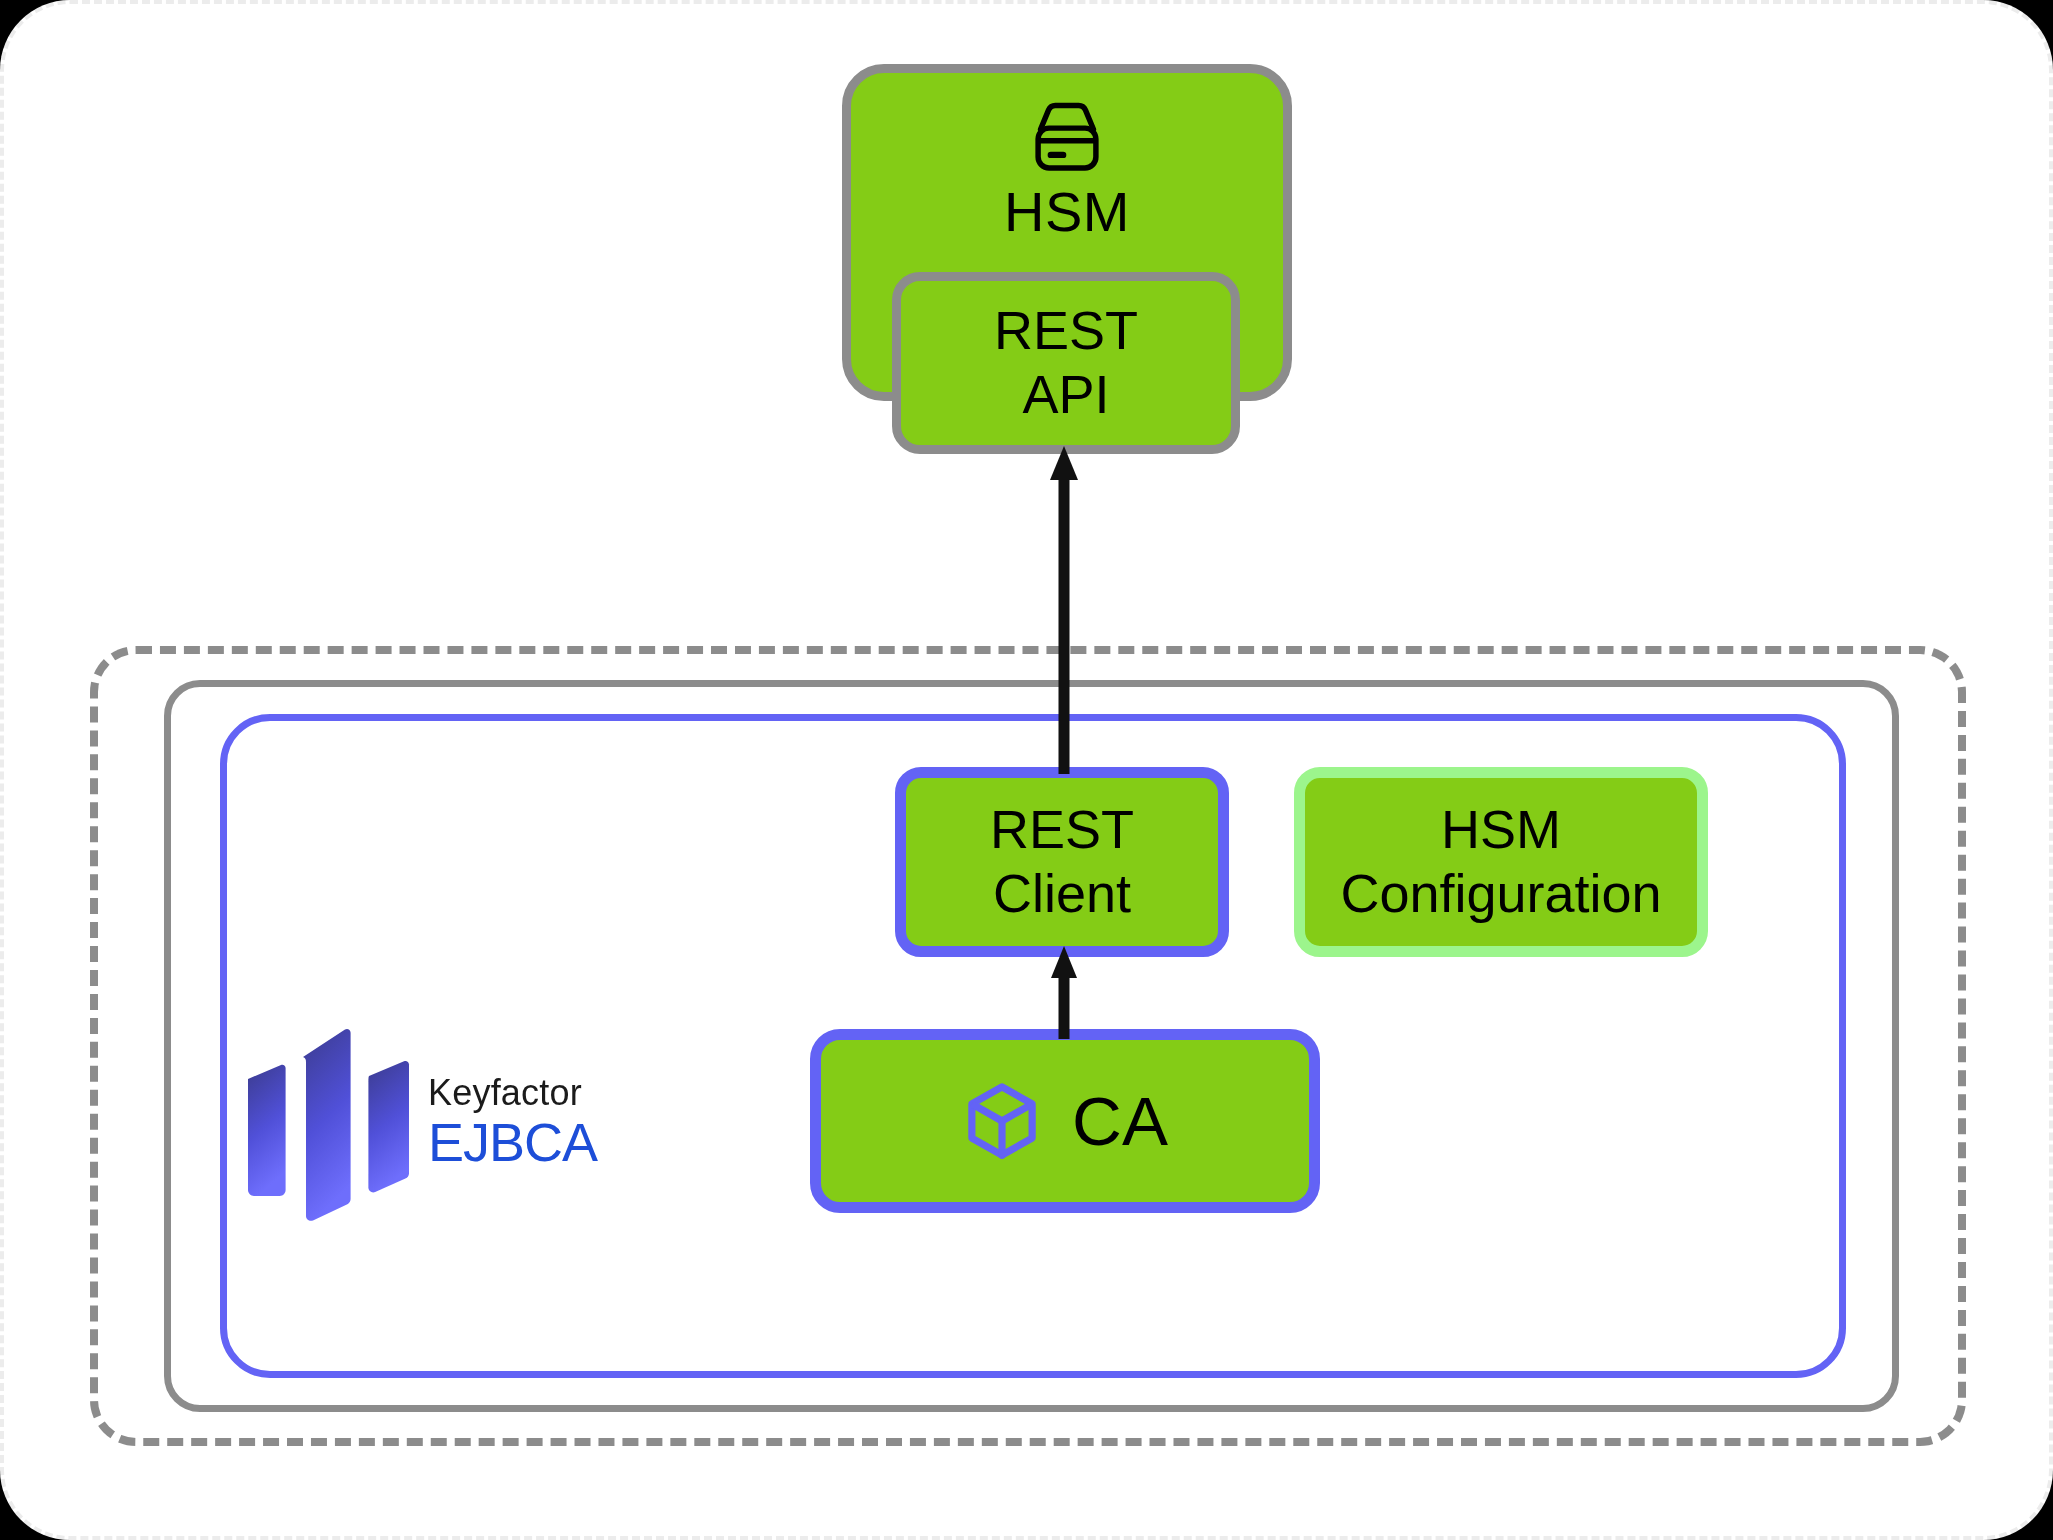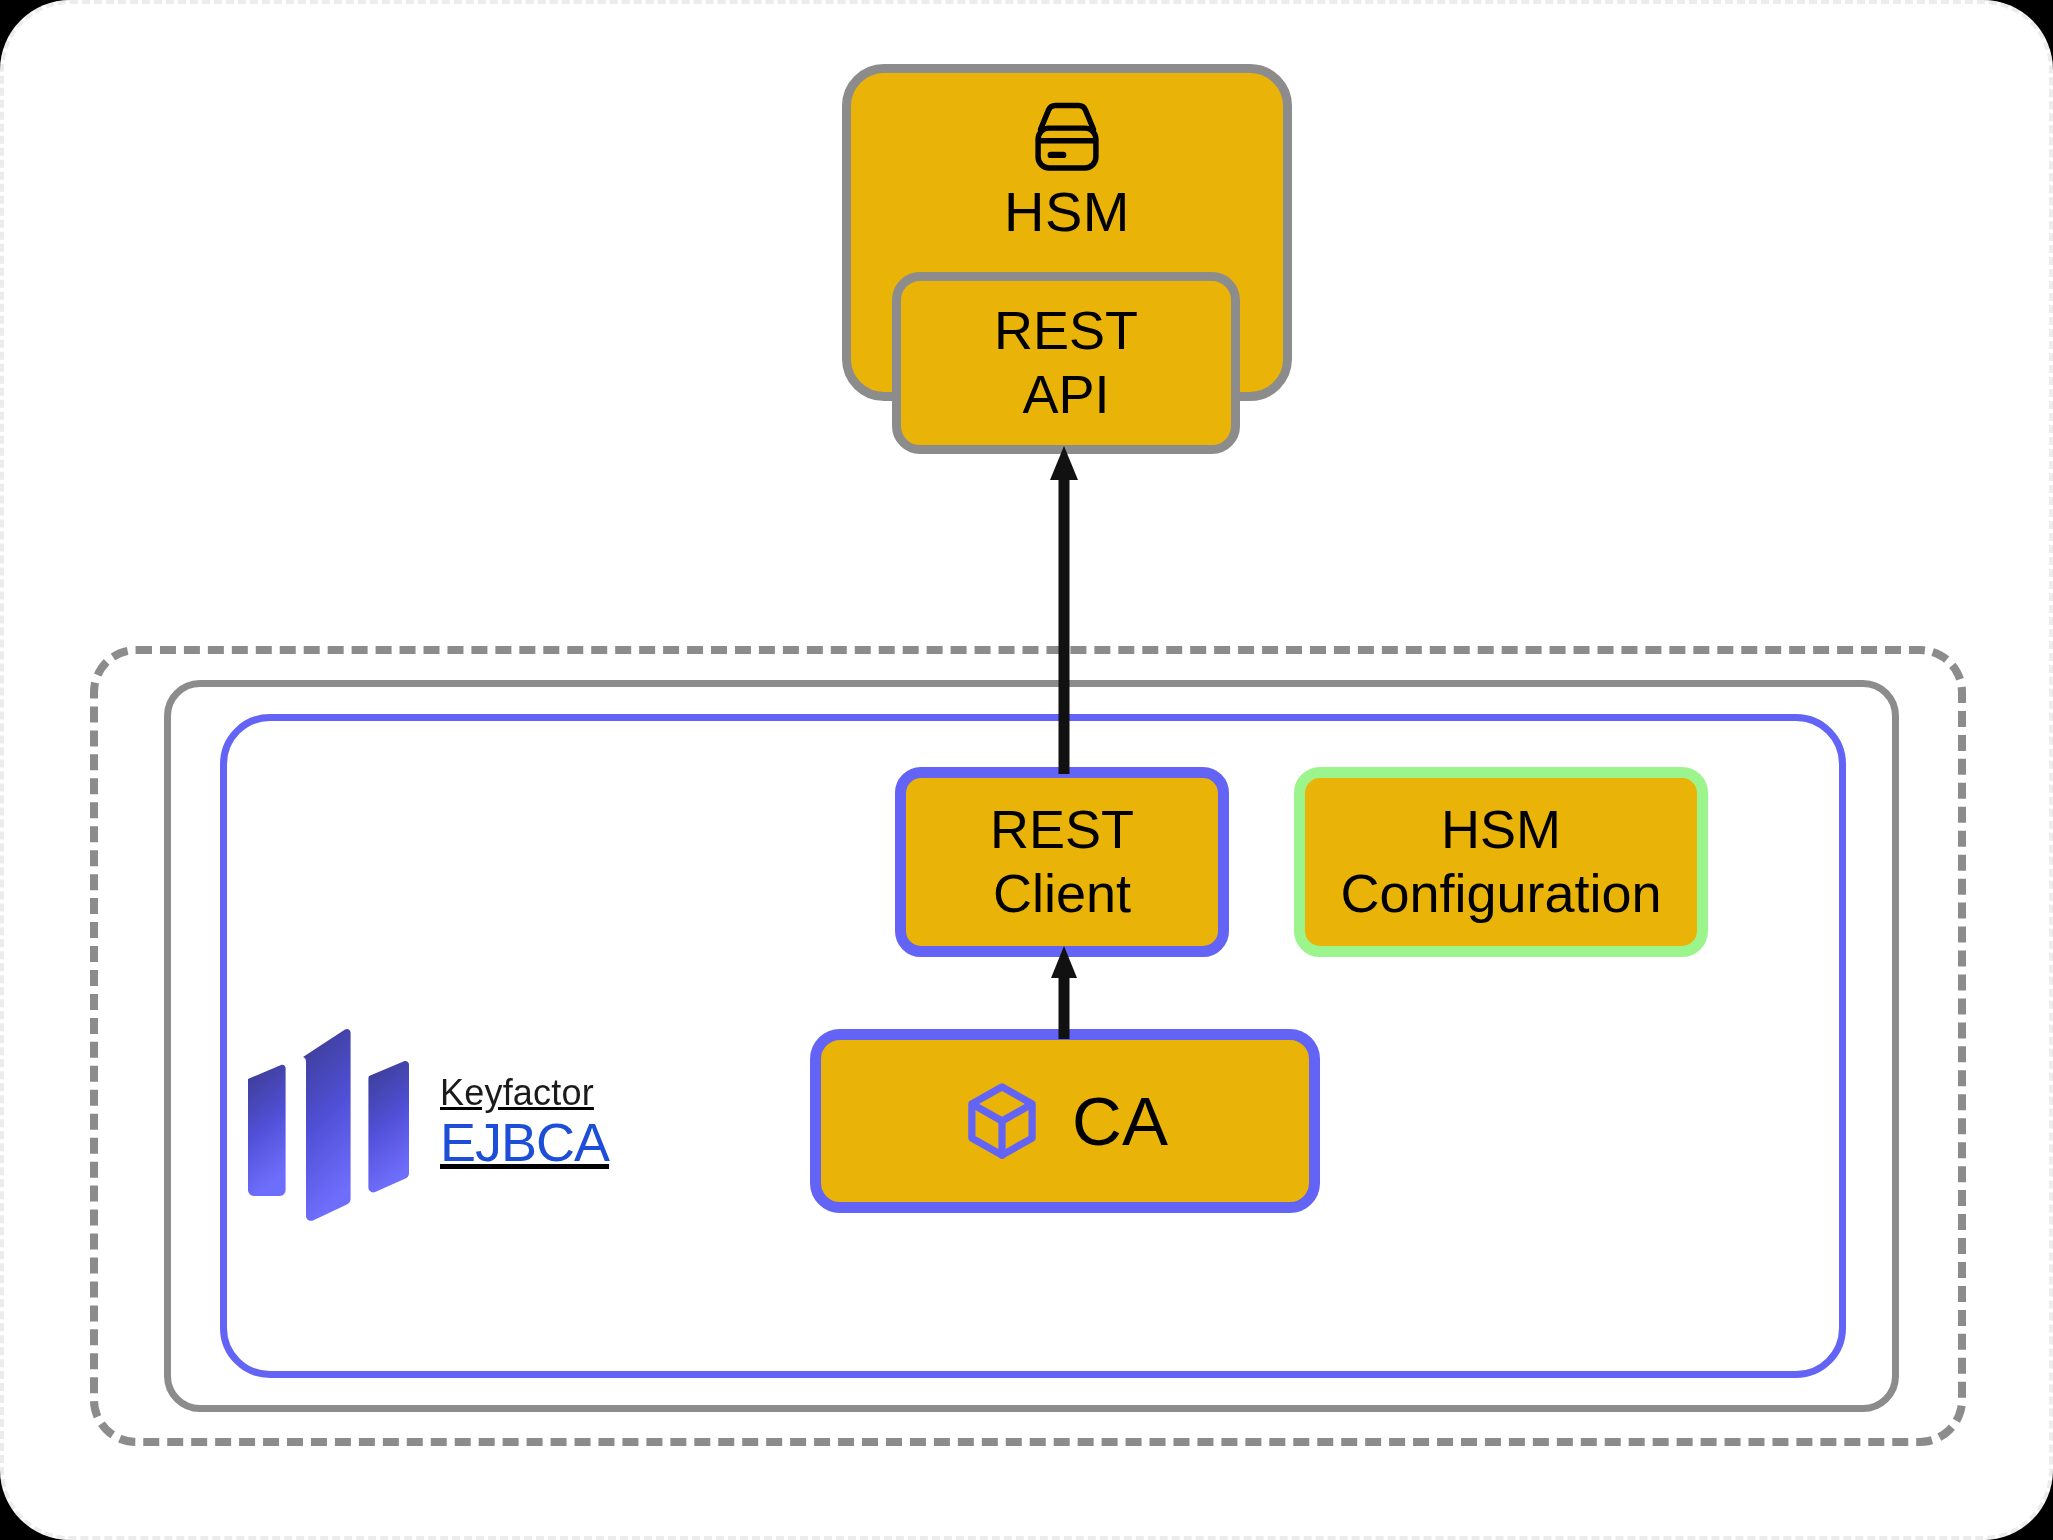--- a/index.html
+++ b/index.html
@@ -24,21 +24,21 @@
     border-radius: 70px;
     box-sizing: border-box;
     border: 4px dashed #ececec;
     overflow: hidden;
   }
 
   
   .box {
     position: absolute;
     box-sizing: border-box;
-    background: #eab308;
+    background: #84cc16;
     display: flex;
     flex-direction: column;
     align-items: center;
     justify-content: center;
   }
 
   
   #hsm-outer {
     left: 838px;
     top: 60px;
@@ -126,25 +126,24 @@
     display: flex;
     align-items: center;
     z-index: 5;
   }
   #ejbca-mark {
     width: 180px;
     height: 200px;
     flex: none;
   }
   #ejbca-wordmark {
-    margin-left: 20px;
+    margin-left: 8px;
     display: flex;
     flex-direction: column;
     justify-content: flex-end;
-    text-decoration: underline;
   }
   #keyfactor-text {
     font-size: 36px;
     color: #1b1b1b;
     line-height: 1;
     letter-spacing: 0.2px;
     margin-bottom: 4px;
   }
   #ejbca-text {
     font-size: 54px;

